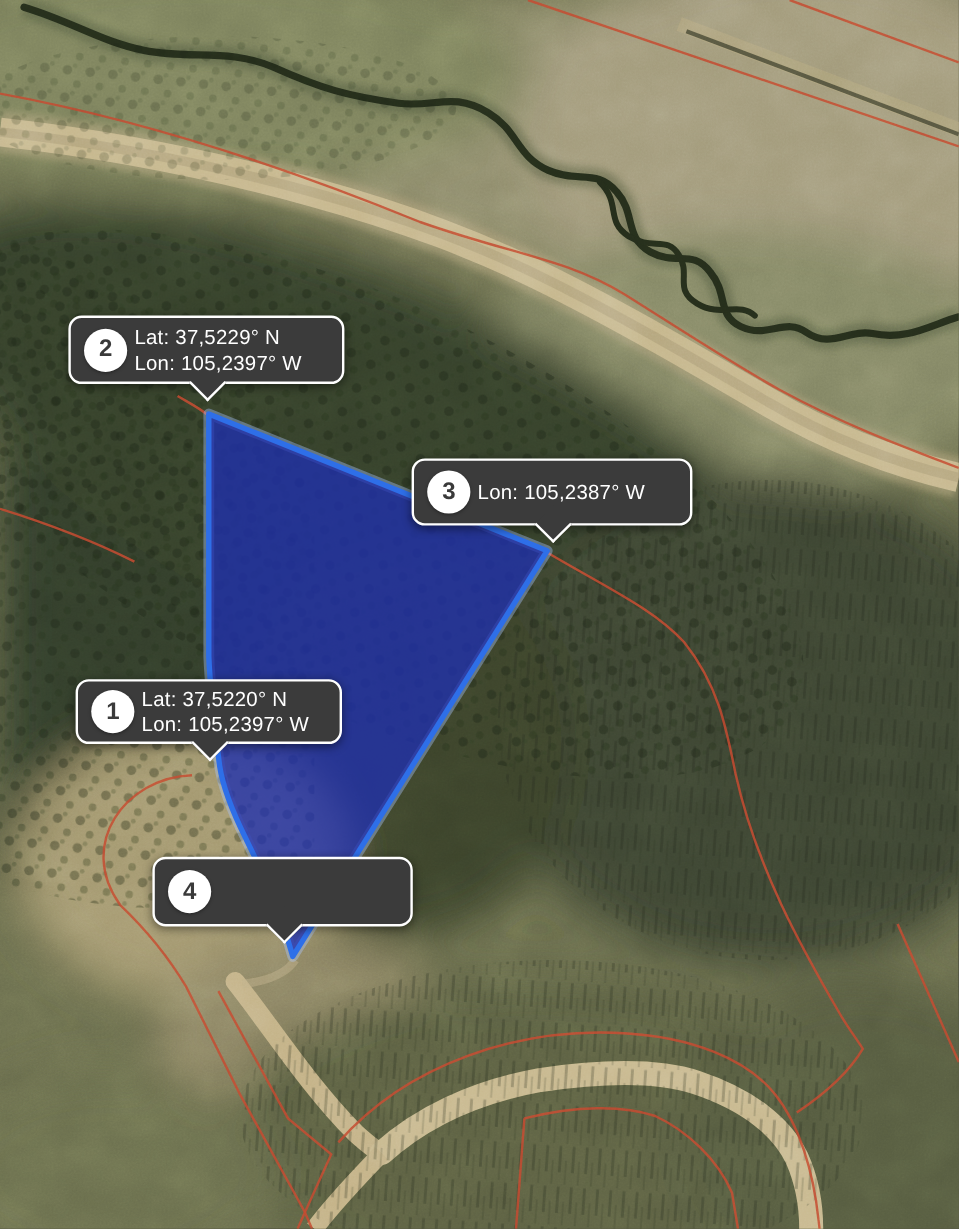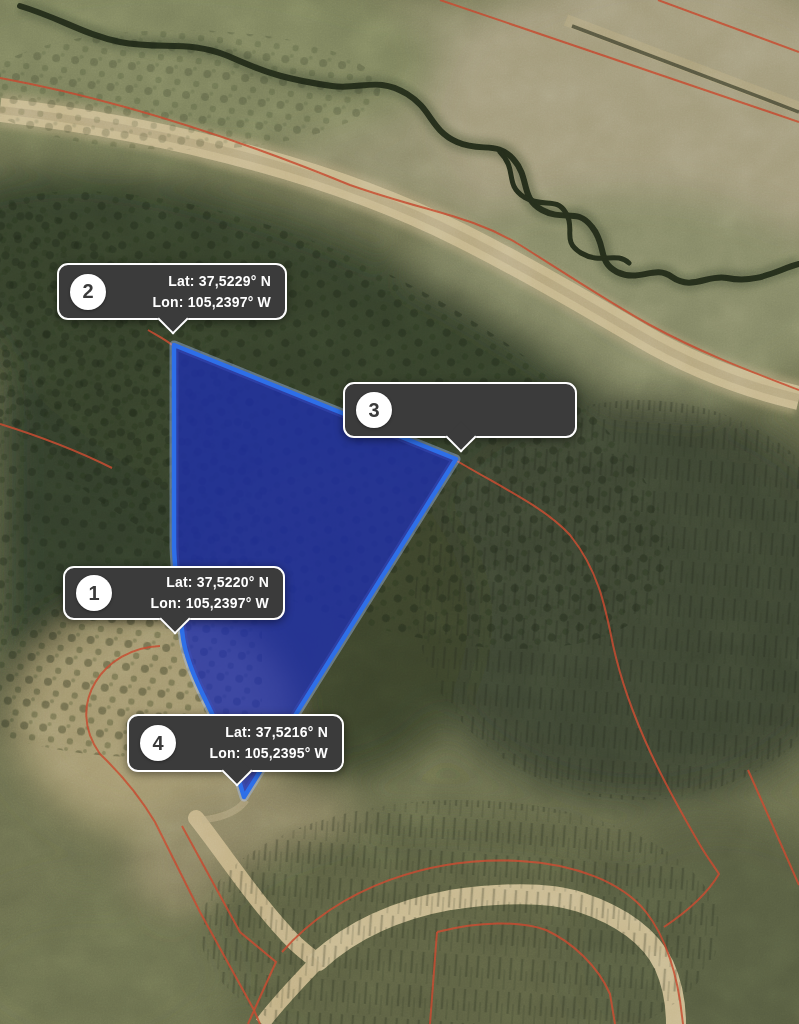--- a/index.html
+++ b/index.html
@@ -41,22 +41,22 @@
   .badge{
     width:36px;height:36px;border-radius:50%;
     background:var(--badge-background);color:var(--badge-text);
     font-size:20px;font-weight:700;
     display:flex;align-items:center;justify-content:center;
     margin-left:11px;flex:0 0 auto;
     box-shadow:0 1px 3px rgba(0,0,0,.35);
     position:relative;z-index:2;
   }
   .coords{
-    flex:1;text-align:right;
-    font-size:14px;font-weight:700;line-height:21px;
+    flex:1;text-align:left;
+    font-size:17px;font-weight:400;line-height:21px;
     letter-spacing:.2px;white-space:nowrap;
     padding:0 14px 0 6px;position:relative;z-index:2;
   }
   .tt-m1{left:63px;top:566px;width:222px;height:54px;}
   .tt-m2{left:57px;top:263px;width:230px;height:57px;}
   .tt-m3{left:343px;top:382px;width:234px;height:56px;}
   .tt-m4{left:127px;top:714px;width:217px;height:58px;}
 
   
   .parcel{
@@ -181,38 +181,35 @@
       <div>Lon: 105,2397° W</div>
     </div>
   </div>
 
   <div class="tooltip tt-m3">
     <div class="tail"></div>
     <div class="badge">
       <span>3</span>
     </div>
     <div class="coords">
+      <div>Lon: 105,2387° W</div>
     </div>
   </div>
 
   <div class="tooltip tt-m1">
     <div class="tail"></div>
     <div class="badge">
       <span>1</span>
     </div>
     <div class="coords">
       <div>Lat: 37,5220° N</div>
       <div>Lon: 105,2397° W</div>
     </div>
   </div>
 
   <div class="tooltip tt-m4">
     <div class="tail"></div>
     <div class="badge">
       <span>4</span>
     </div>
-    <div class="coords">
-      <div>Lat: 37,5216° N</div>
-      <div>Lon: 105,2395° W</div>
-    </div>
   </div>
 
 </div>
 
 </body></html>

